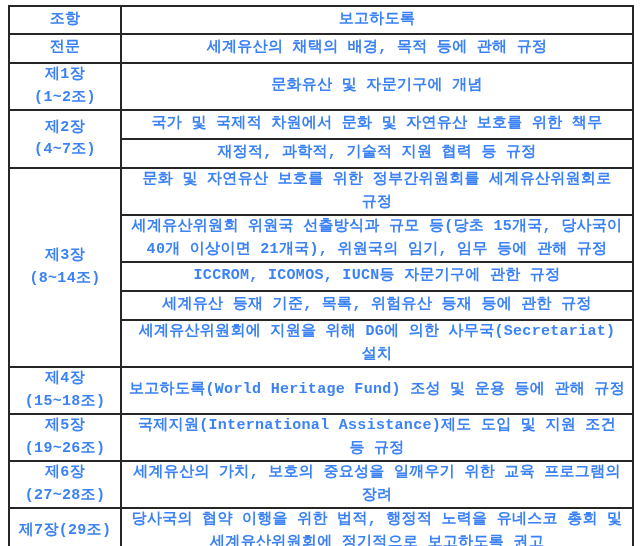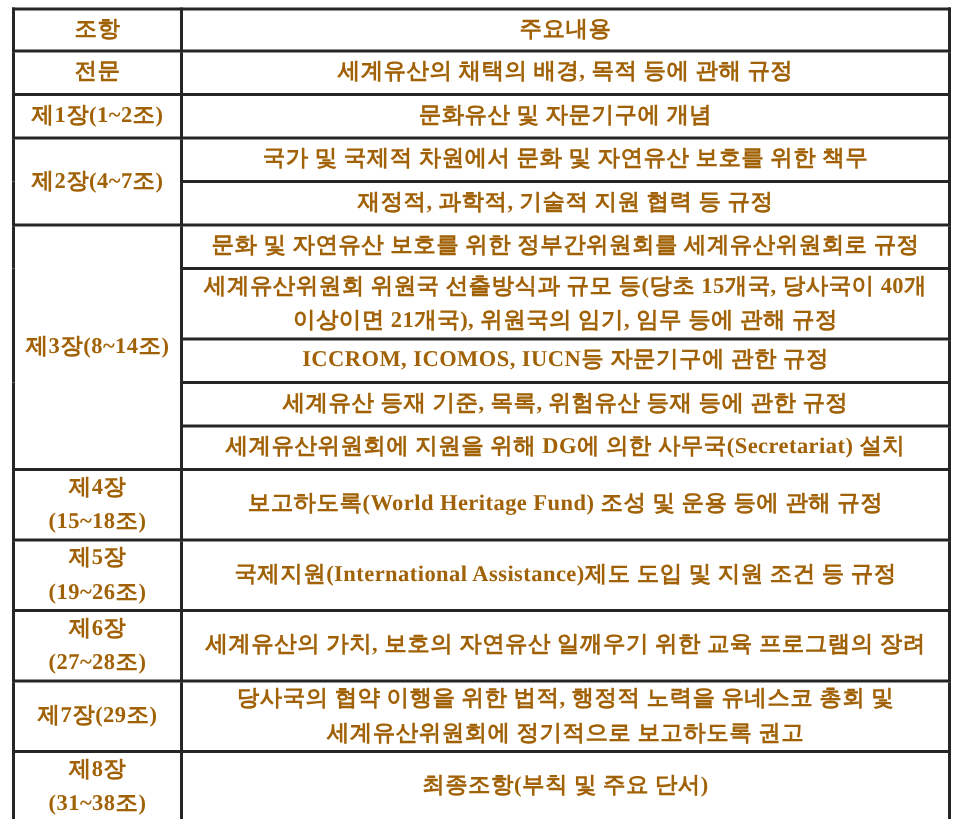--- a/index.html
+++ b/index.html
@@ -26,45 +26,46 @@
     table-layout: fixed;
   }
   col.c-article { width: 112px; }
   col.c-content { width: 512px; }
   .doc-table th, .doc-table td {
     border: 2px solid #262626;
     text-align: center;
     vertical-align: middle;
     font-size: 15px;
     font-weight: 600;
-    color: #a16207;
+    color: #3b82f6;
     letter-spacing: 0.3px;
     line-height: 1.5;
     padding: 0 5px;
     word-break: keep-all;
     overflow: hidden;
+    font-family: Liberation Mono, monospace;
   }
   tr.rh  { height: 28px; }  
   tr.r1  { height: 29px; }  
   tr.r2  { height: 44px; }  
 </style>
 </head>
 <body>
 
 <div class="page">
   <table class="doc-table">
     <colgroup>
       <col class="c-article">
       <col class="c-content">
     </colgroup>
 
     <tbody>
         <tr class="rh">
       <th>조항</th>
-      <th>주요내용</th>
+      <th>보고하도록</th>
     </tr>
 
     <tr class="r1">
       <td>전문</td>
       <td>세계유산의 채택의 배경, 목적 등에 관해 규정</td>
     </tr>
 
     <tr class="r1">
       <td>제1장(1~2조)</td>
       <td>문화유산 및 자문기구에 개념</td>
@@ -100,21 +101,21 @@
       <td>보고하도록(World Heritage Fund) 조성 및 운용 등에 관해 규정</td>
     </tr>
 
     <tr class="r1">
       <td>제5장(19~26조)</td>
       <td>국제지원(International Assistance)제도 도입 및 지원 조건 등 규정</td>
     </tr>
 
     <tr class="r1">
       <td>제6장(27~28조)</td>
-      <td>세계유산의 가치, 보호의 자연유산 일깨우기 위한 교육 프로그램의 장려</td>
+      <td>세계유산의 가치, 보호의 중요성을 일깨우기 위한 교육 프로그램의 장려</td>
     </tr>
 
     <tr class="r2">
       <td>제7장(29조)</td>
       <td>당사국의 협약 이행을 위한 법적, 행정적 노력을 유네스코 총회 및 세계유산위원회에 정기적으로 보고하도록 권고</td>
     </tr>
 
     <tr class="r1">
       <td>제8장(31~38조)</td>
       <td>최종조항(부칙 및 주요 단서)</td>

